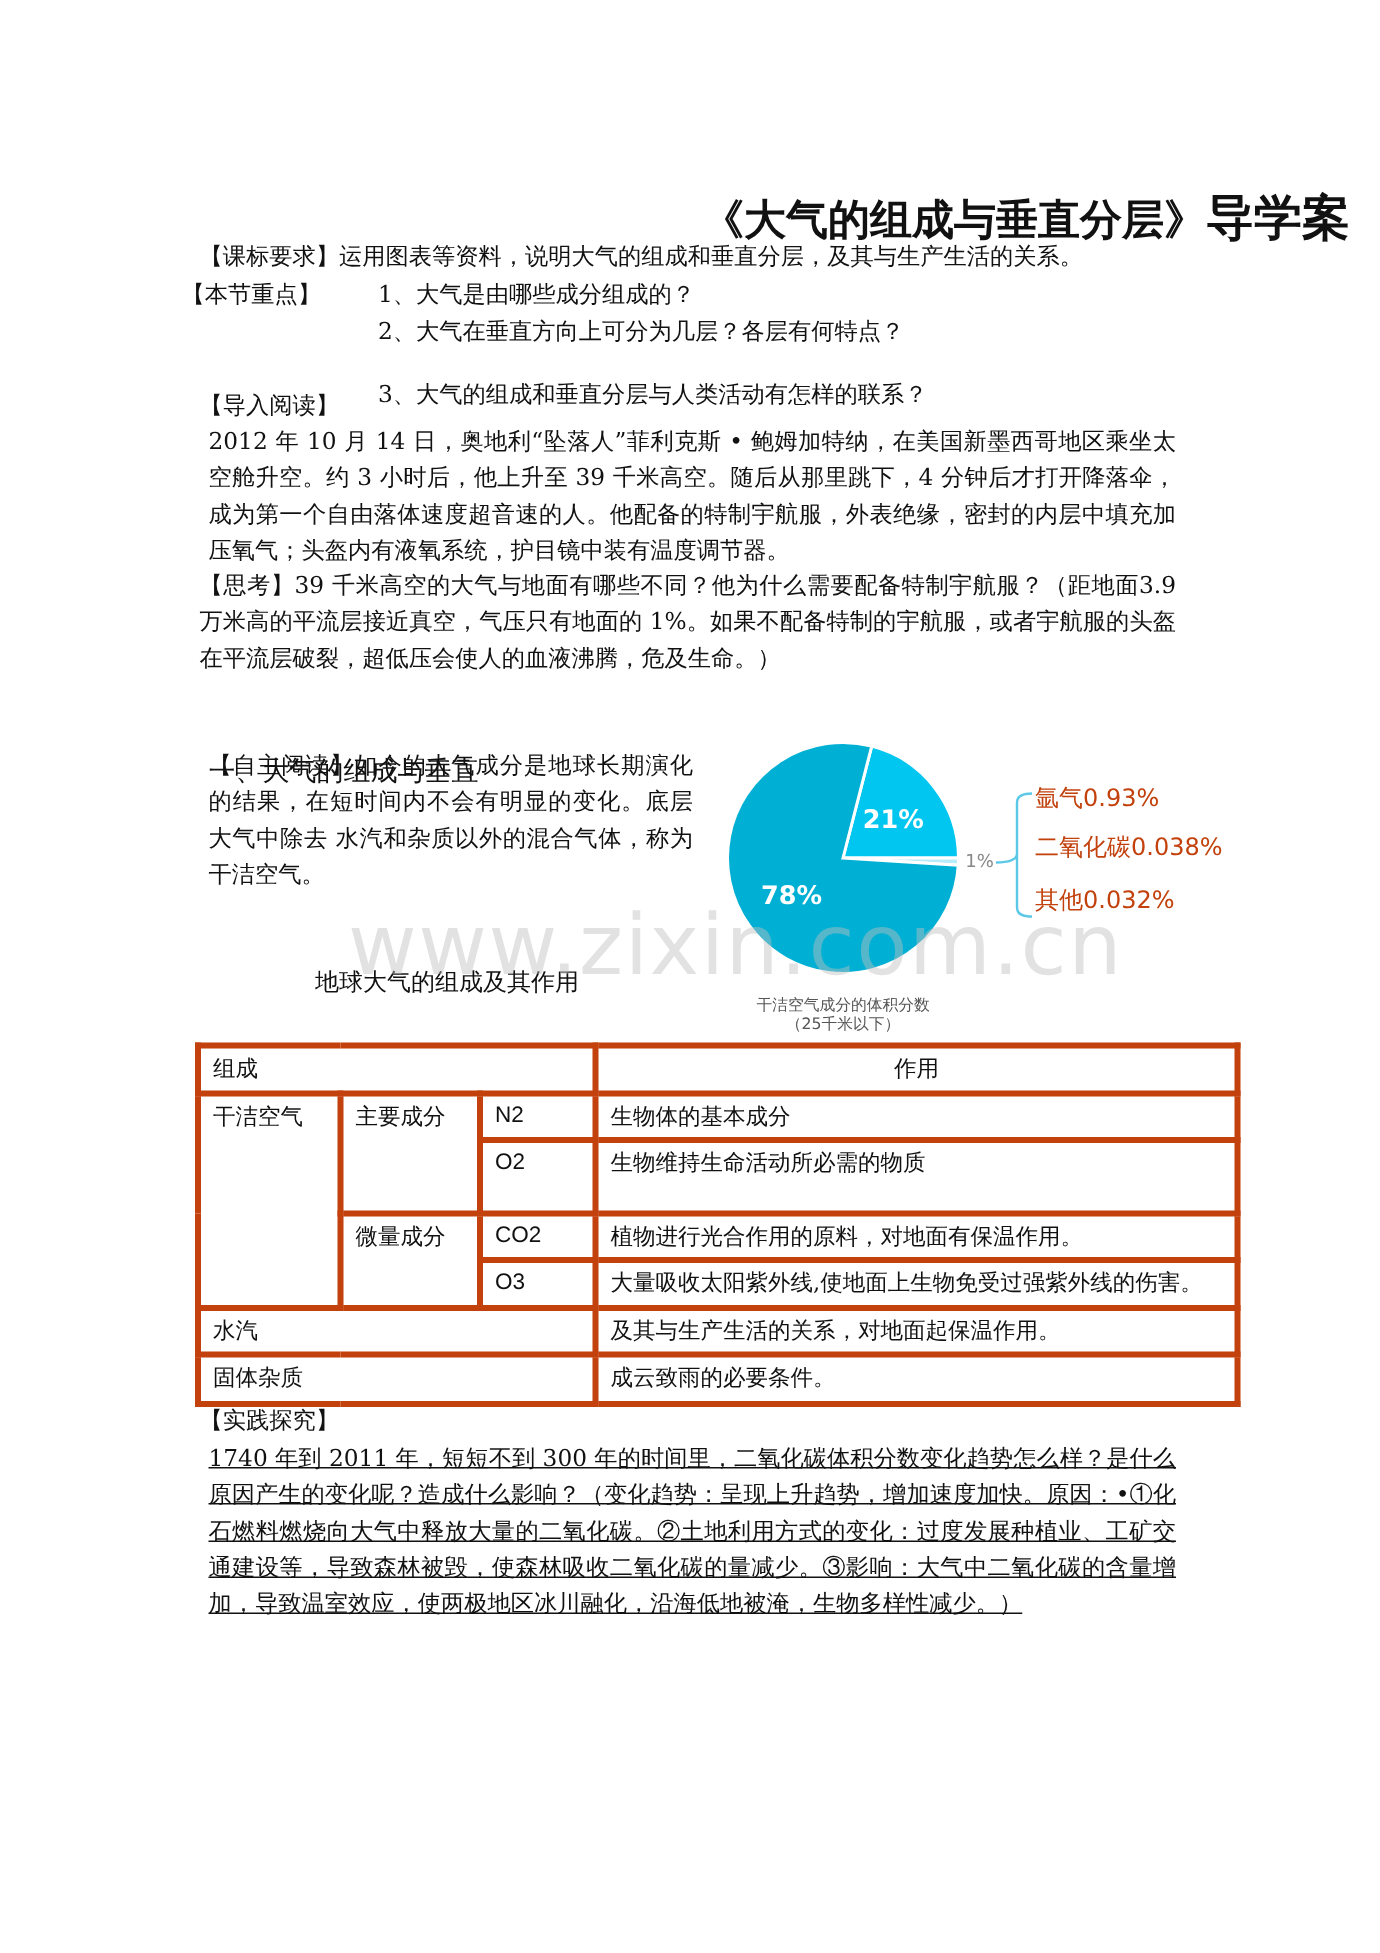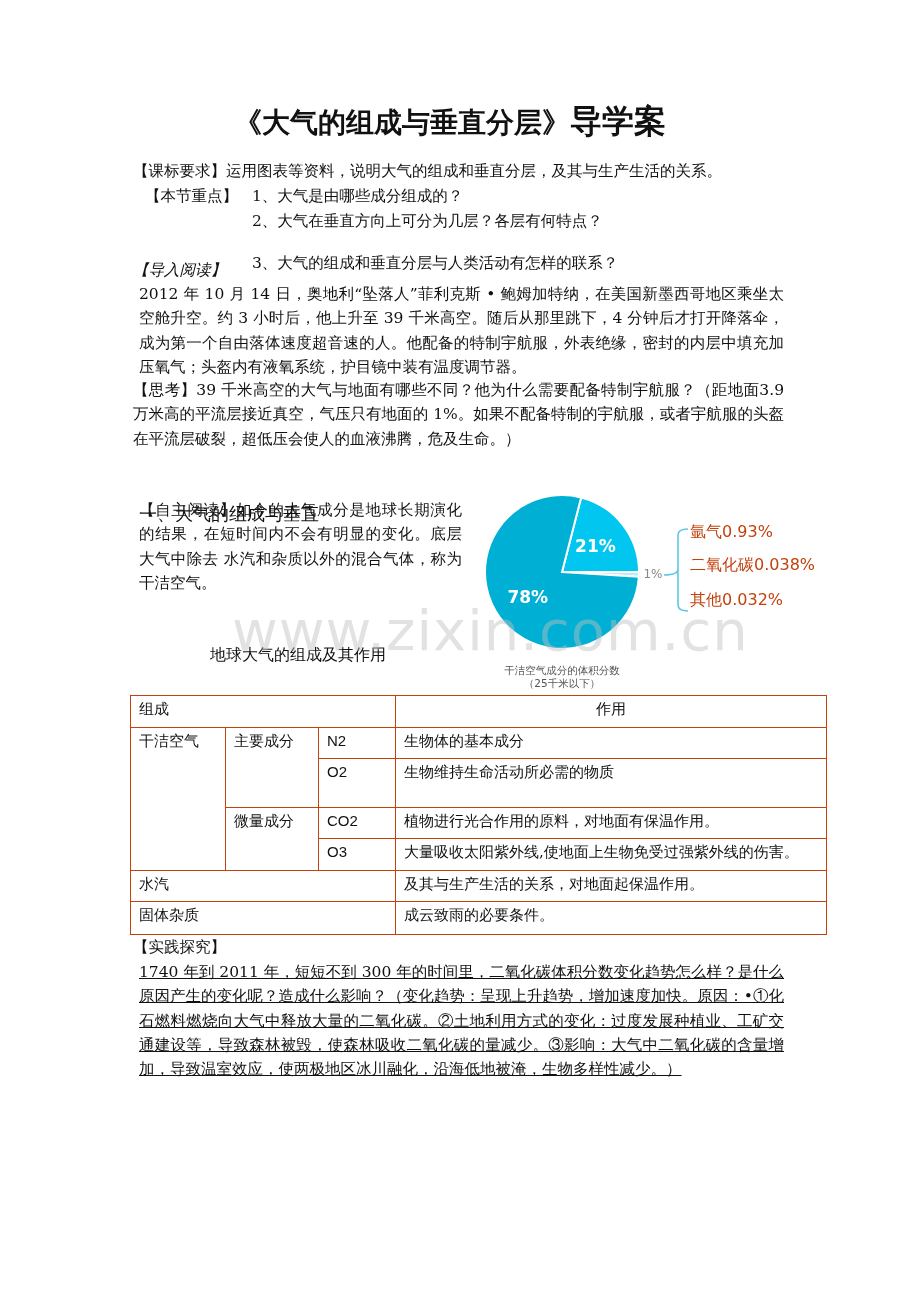--- a/index.html
+++ b/index.html
@@ -1,52 +1,52 @@
 <!DOCTYPE html>
 <html><head>
 <meta charset="utf-8">
 <style>
   html,body{margin:0;padding:0;background:#fff;}
   body{width:920px;height:1302px;position:relative;overflow:hidden;
        font-family:"DejaVu Serif","Liberation Serif",serif;color:#111;}
   .abs{position:absolute;}
-  .title{left:0;width:900px;top:100px;text-align:center;font-size:28px;font-weight:bold;
+  .title{left:0;width:900px;top:124px;text-align:right;font-size:28px;font-weight:bold;
          font-family:"DejaVu Sans","Liberation Sans",sans-serif;letter-spacing:0px;}
   .title .big{font-size:32px;}
   .line{font-size:15.5px;line-height:24px;white-space:nowrap;}
   .para{left:139px;width:645px;font-size:15.5px;line-height:24.3px;text-align:justify;}
   .sec{left:139px;top:474px;font-size:18px;font-weight:normal;
        font-family:"DejaVu Sans","Liberation Sans",sans-serif;margin-top:28px;}
   .side{left:139px;top:498px;width:323px;font-size:15.5px;line-height:24.3px;text-align:justify;}
   .tcap{left:210px;top:645px;font-size:16px;}
   .watermark{left:232px;top:598px;font-size:56px;color:rgba(190,190,190,0.45);
              font-family:"DejaVu Sans","Liberation Sans",sans-serif;letter-spacing:1px;z-index:5;pointer-events:none;}
   table.comp{position:absolute;left:130px;top:695px;width:697px;border-collapse:collapse;font-size:15px;}
-  table.comp td{border:1px solid #c2410c;padding:4px 8px 0 8px;vertical-align:top;}
+  table.comp td{border:4px solid #c2410c;padding:4px 8px 0 8px;vertical-align:top;}
   .mono{font-family:"Liberation Sans","DejaVu Sans",sans-serif;}
   .legend-item{font-family:"DejaVu Sans","Liberation Sans",sans-serif;font-size:16px;color:#c2410c;}
   .pie-caption{font-family:"DejaVu Sans","Liberation Sans",sans-serif;font-size:10.5px;color:#555;text-align:center;width:200px;line-height:13px;}
 </style>
 </head>
 <body>
 
 <div class="abs title">
   <span>《大气的组成与垂直分层》</span><span class="big">导学案</span>
 </div>
 
 <div class="abs line" style="left:133px;top:159px;">
   <span>【课标要求】</span><span>运用图表等资料，说明大气的组成和垂直分层，及其与生产生活的关系。</span>
 </div>
 
-<div class="abs line" style="left:145px;top:184px;">【本节重点】</div>
+<div class="abs line" style="left:121px;top:184px;">【本节重点】</div>
 <div class="abs line" style="left:252px;top:184px;">1、大气是由哪些成分组成的？</div>
 <div class="abs line" style="left:252px;top:209px;">2、大气在垂直方向上可分为几层？各层有何特点？</div>
 <div class="abs line" style="left:252px;top:251px;">3、大气的组成和垂直分层与人类活动有怎样的联系？</div>
 
-<div class="abs line" style="left:133px;top:258px;font-style:italic;">【导入阅读】</div>
+<div class="abs line" style="left:133px;top:258px;">【导入阅读】</div>
 <div class="abs para" style="top:282px;">2012 年 10 月 14 日，奥地利“坠落人”菲利克斯 • 鲍姆加特纳，在美国新墨西哥地区乘坐太空舱升空。约 3 小时后，他上升至 39 千米高空。随后从那里跳下，4 分钟后才打开降落伞，成为第一个自由落体速度超音速的人。他配备的特制宇航服，外表绝缘，密封的内层中填充加压氧气；头盔内有液氧系统，护目镜中装有温度调节器。</div>
 
 <div class="abs para" style="top:378px;left:133px;width:651px;">
   <span>【思考】</span><span>39 千米高空的大气与地面有哪些不同？他为什么需要配备特制宇航服？（距地面3.9 万米高的平流层接近真空，气压只有地面的 1%。如果不配备特制的宇航服，或者宇航服的头盔在平流层破裂，超低压会使人的血液沸腾，危及生命。）</span>
 </div>
 
 <div class="abs sec">一、大气的组成与垂直</div>
 <div class="abs side">
   <span>【自主阅读】</span><span>如今的大气成分是地球长期演化的结果，在短时间内不会有明显的变化。底层大气中除去  水汽和杂质以外的混合气体，称为干洁空气。</span>
 </div>

